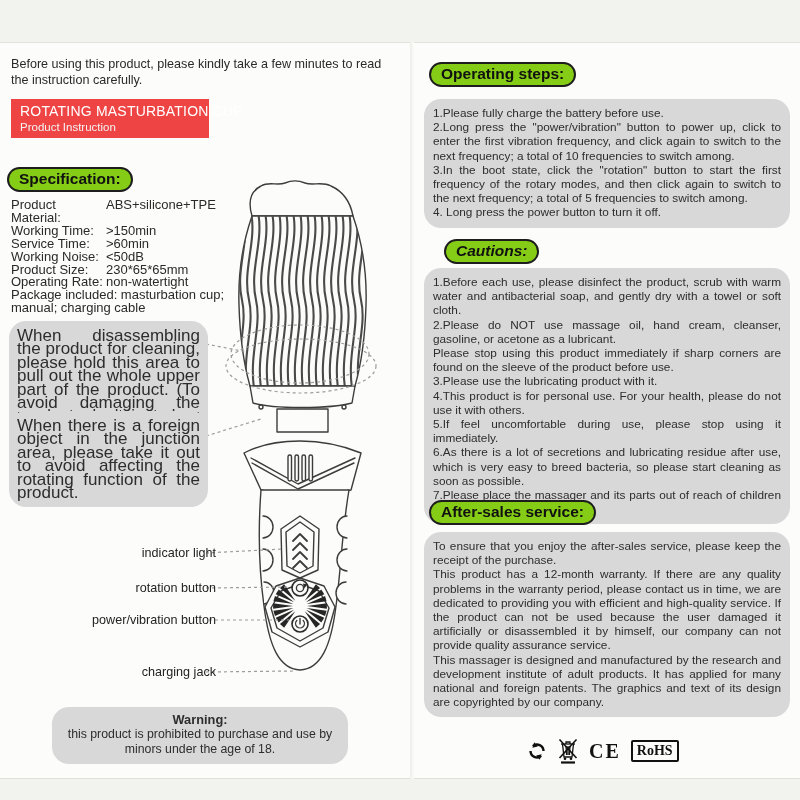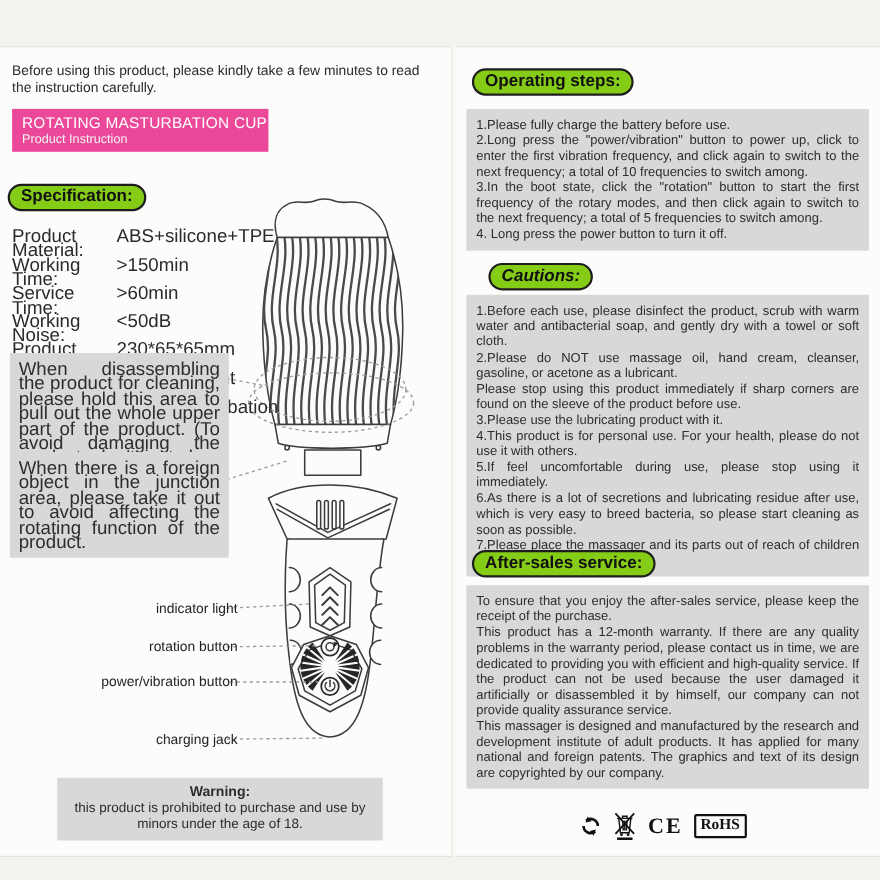--- a/index.html
+++ b/index.html
@@ -2,28 +2,28 @@
 <html><head>
 <meta charset="utf-8">
 <style>
   *{margin:0;padding:0;box-sizing:border-box;}
   html,body{width:800px;height:800px;}
   body{position:relative;background:#f2f2ef;font-family:"Liberation Sans",sans-serif;color:#2a2a2a;overflow:hidden;}
   .abs{position:absolute;}
   .sheet{left:0;top:42px;width:800px;height:737px;background:#fcfcfb;border-top:1px solid #e3e3de;border-bottom:1px solid #e0e0db;}
   .divider{left:410px;top:42px;width:4px;height:737px;background:linear-gradient(to right,#ededea,#f7f7f4 70%,#fcfcfb);}
   .intro{left:11px;top:56px;width:374px;font-size:12.6px;line-height:16px;}
-  .banner{left:11px;top:99px;width:233px;background:#ec4899;color:#fff;padding:4px 9px 5px;}
+  .banner{left:11px;top:99px;width:198px;background:#ef4444;color:#fff;padding:4px 9px 5px;}
   .banner-title{font-size:14px;letter-spacing:.2px;white-space:nowrap;}
   .banner-sub{font-size:11.5px;margin-top:2px;color:#f2f2f2;}
   .pill{display:inline-block;border:2px solid #1d1d1d;border-radius:15px;padding:1px 10px 2px;font-weight:bold;font-size:15.5px;background:#84cc16;color:#111;white-space:nowrap;}
-  .spec{left:11px;top:209px;width:250px;font-size:17px;line-height:12.9px;}
+  .spec{left:11px;top:199px;width:250px;font-size:13px;line-height:12.9px;}
   .spec-row{display:flex;}
   .spec-label{width:95px;flex:none;}
-  .graybox{background:#d8d8d8;border-radius:1px;color:#2d2d2d;text-align:justify;}
+  .graybox{background:#d8d8d8;border-radius:17px;color:#2d2d2d;text-align:justify;}
   .callout{width:199px;padding:8px 8px;font-size:17px;line-height:13.4px;}
   .co1{left:9px;top:321px;}
   .co2{left:9px;top:411px;}
   .diag-label{left:12px;width:204px;text-align:right;font-size:12.6px;color:#232323;}
   .warning{left:52px;top:707px;width:296px;padding:5px 10px 7px;text-align:center;}
   .warning-title{font-weight:bold;font-size:12.8px;}
   .warning-text{font-size:12.3px;line-height:15px;}
   .rp-box{left:424px;width:366px;padding:7px 9px 8px;font-size:11.8px;line-height:14.2px;white-space:pre-line;}
   .op-pill{left:429px;top:62px;}
   .op-box{top:99px;}

